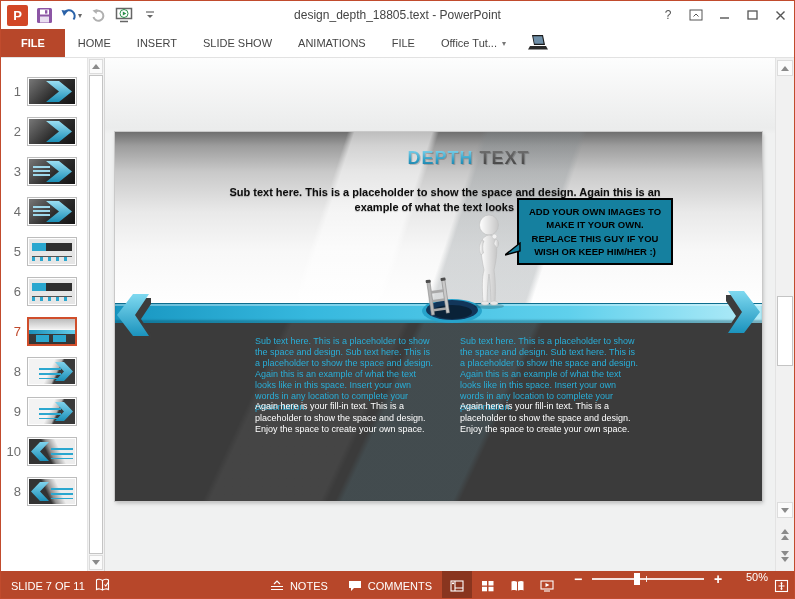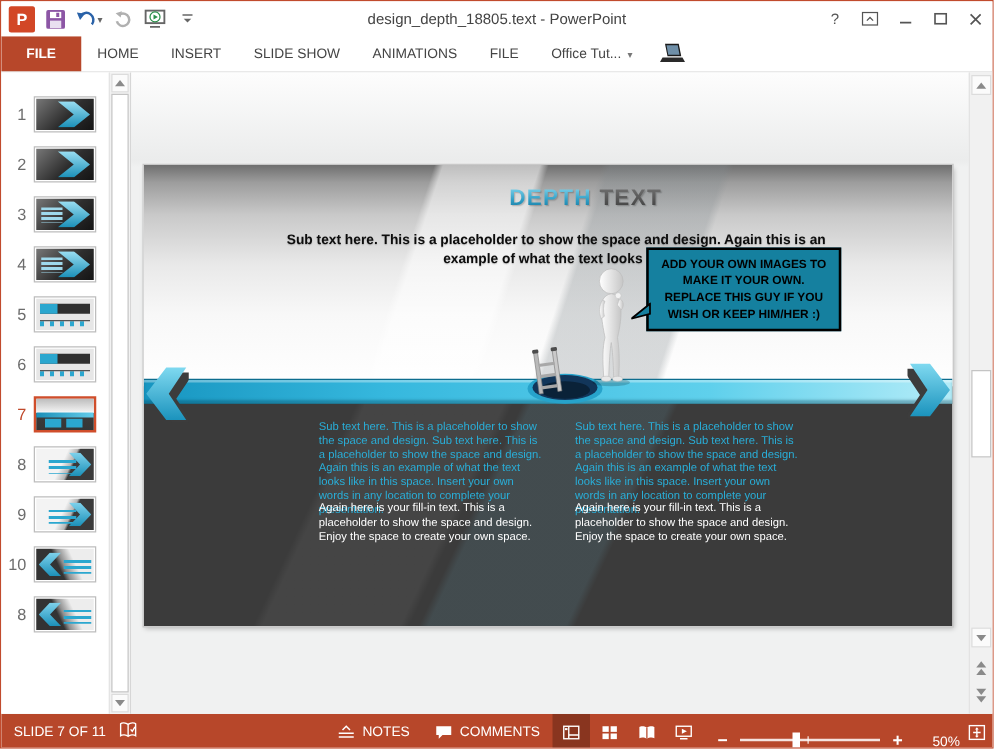--- a/index.html
+++ b/index.html
@@ -109,21 +109,21 @@
   .col p.cy { color:#29aed8; font-size:9px; line-height:11px; }
   .col p.wh { color:#fff; font-size:9px; line-height:11.5px; margin-top:-12px; position:relative; }
 
   
   .vscroll { position:relative; width:19px; flex:none; background:#f1f1f1; border-left:1px solid #e3e3e3; }
   .vscroll .sb-btn { height:16px; }
 
   
   .statusbar { height:29px; background:#B7472A; color:#fff; display:flex; align-items:center; font-size:11px; }
   .sb-left { display:flex; align-items:center; gap:10px; padding-left:10px; }
-  .sb-right { margin-left:auto; display:flex; align-items:flex-end; }
+  .sb-right { margin-left:auto; display:flex; align-items:flex-start; }
   .sb-item { display:flex; align-items:center; gap:6px; padding:0 10px; height:29px; cursor:pointer; }
   .view-btn { width:30px; height:29px; display:flex; align-items:center; justify-content:center; cursor:pointer; }
   .view-btn.active { background:rgba(0,0,0,.25); }
   .zoom-ctl { display:flex; align-items:center; gap:8px; padding:0 10px; }
   .zoom-btn { font-size:14px; font-weight:bold; cursor:pointer; width:12px; text-align:center; }
   .slider { position:relative; width:112px; height:12px; cursor:pointer; }
   .slider .track { position:absolute; left:0; right:0; top:5px; height:2px; background:rgba(255,255,255,.85); }
   .slider .tick { position:absolute; left:54px; top:3px; width:1px; height:6px; background:rgba(255,255,255,.85); }
   .slider .handle { position:absolute; left:42px; top:0; width:6px; height:12px; background:#fff; cursor:grab; }
   .zoom-pct { width:34px; text-align:right; cursor:pointer; }

